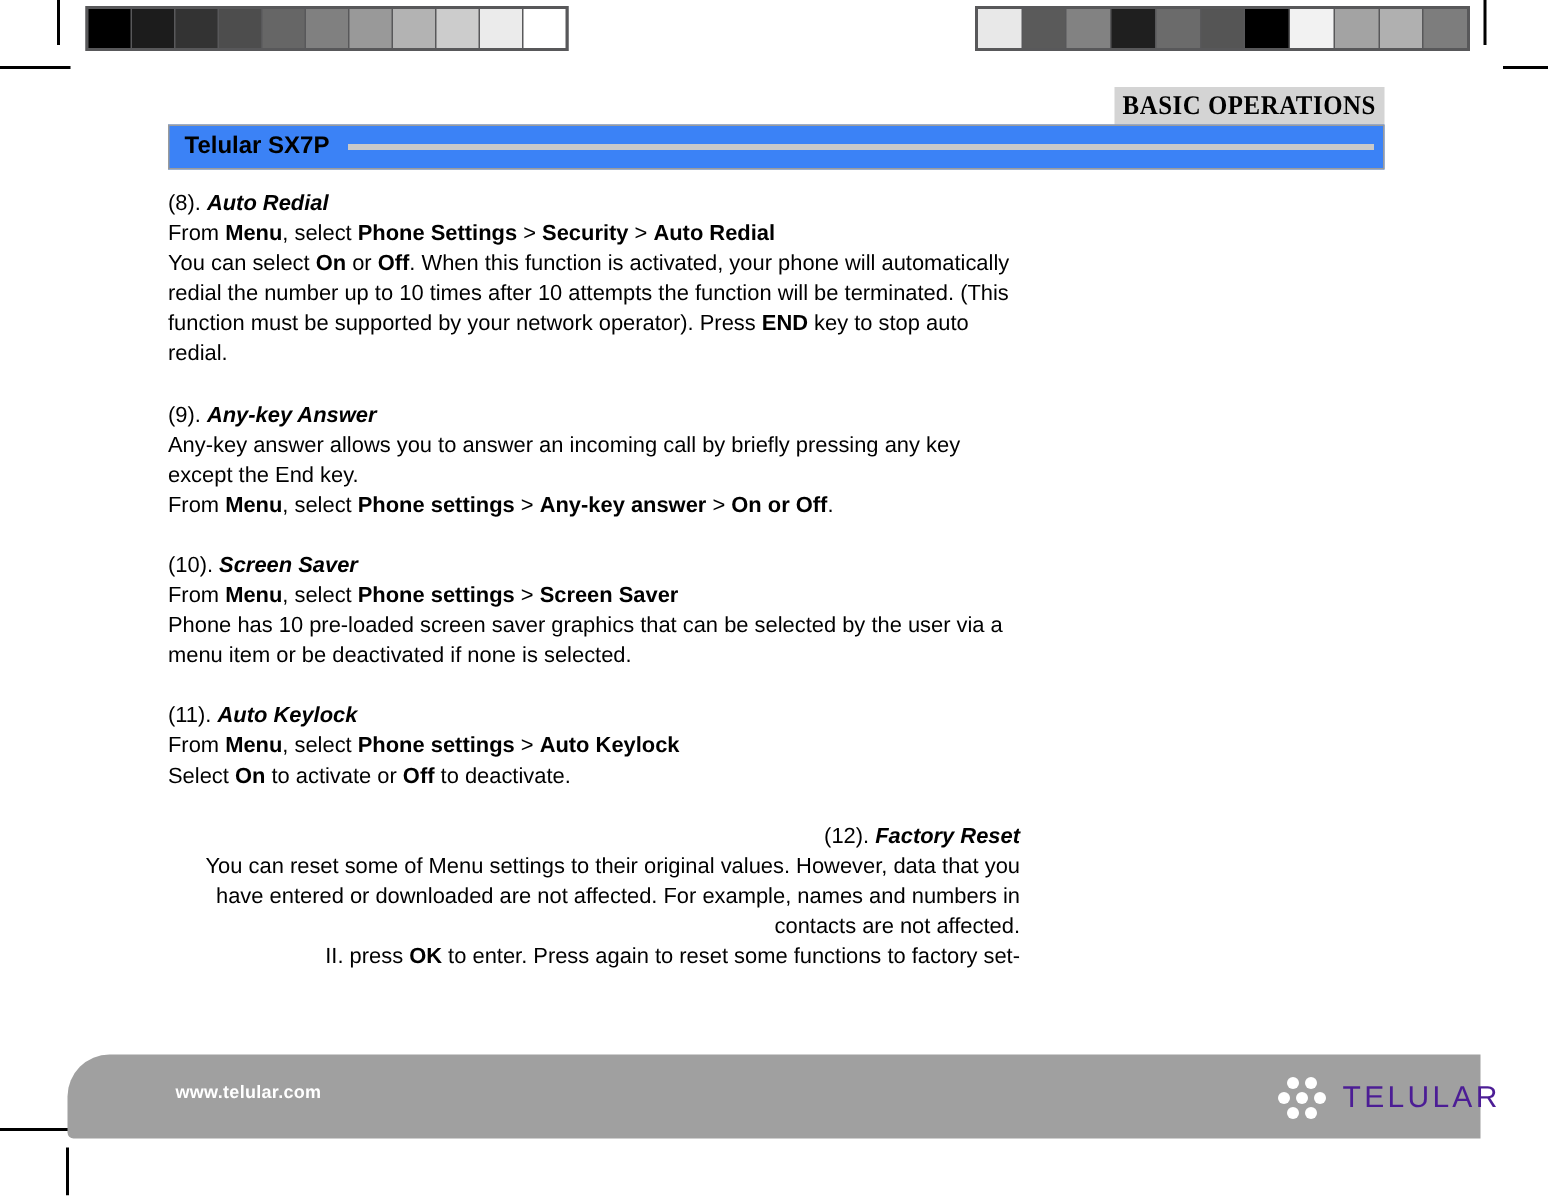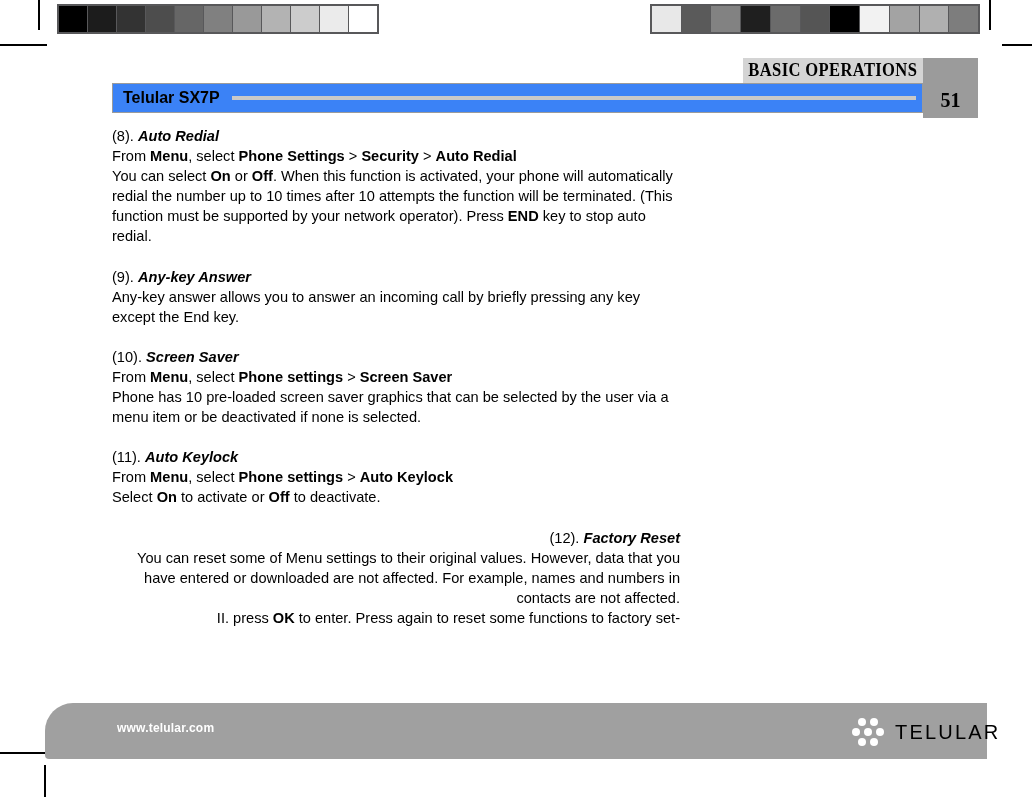--- a/index.html
+++ b/index.html
@@ -198,21 +198,21 @@
   }
   #logo-dots span.d0 { left: 8px;  top: 3px; }
   #logo-dots span.d1 { left: 20px; top: 3px; }
   #logo-dots span.d2 { left: 2px;  top: 13px; }
   #logo-dots span.d3 { left: 14px; top: 13px; }
   #logo-dots span.d4 { left: 26px; top: 13px; }
   #logo-dots span.d5 { left: 8px;  top: 23px; }
   #logo-dots span.d6 { left: 20px; top: 23px; }
   #logo-wordmark {
     font-size: 20px;
-    color: #000000;
+    color: #4c1d95;
     letter-spacing: 2.2px;
     font-weight: normal;
   }
 </style>
 </head>
 <body>
 
 <div id="calib-left" class="calib-strip">
     <span class="patch" style="background: rgb(0, 0, 0);"></span>
     <span class="patch" style="background: rgb(28, 28, 28);"></span>
@@ -248,40 +248,38 @@
 <div id="crop-tr-v" class="crop-v"></div>
 
 <div id="page">
 
   <div id="header">
 
     <div id="section-tab">
       <span id="section-tab-label">BASIC OPERATIONS</span>
     </div>
 
-    <div id="page-number-box">
-      <span id="page-number">51</span>
-    </div>
 
     <div id="title-bar">
       <span id="doc-title">Telular SX7P</span>
       <span id="title-rule"></span>
     </div>
 
   </div>
 
   <div id="body-copy">
       <div class="sec">
         <p><span>(8). </span><i class="hd">Auto Redial</i></p>
         <p>From <b>Menu</b>, select <b>Phone Settings</b> &gt; <b>Security</b> &gt; <b>Auto Redial</b></p>
         <p>You can select <b>On</b> or <b>Off</b>. When this function is activated, your phone will automatically redial the number up to 10 times after 10 attempts the function will be terminated. (This function must be supported by your network operator). Press <b>END</b> key to stop auto redial.</p>
       </div>
       <div class="sec">
         <p><span>(9). </span><i class="hd">Any-key Answer</i></p>
         <p>Any-key answer allows you to answer an incoming call by briefly pressing any key except the End key.</p>
+        <p>From <b>Menu</b>, select <b>Phone settings</b> &gt; <b>Any-key answer</b> &gt; <b>On or Off</b>.</p>
       </div>
       <div class="sec">
         <p><span>(10). </span><i class="hd">Screen Saver</i></p>
         <p>From <b>Menu</b>, select <b>Phone settings</b> &gt; <b>Screen Saver</b></p>
         <p>Phone has 10 pre-loaded screen saver graphics that can be selected by the user via a menu item or be deactivated if none is selected.</p>
       </div>
       <div class="sec">
         <p><span>(11). </span><i class="hd">Auto Keylock</i></p>
         <p>From <b>Menu</b>, select <b>Phone settings</b> &gt; <b>Auto Keylock</b></p>
         <p>Select <b>On</b> to activate or <b>Off</b> to deactivate.</p>

